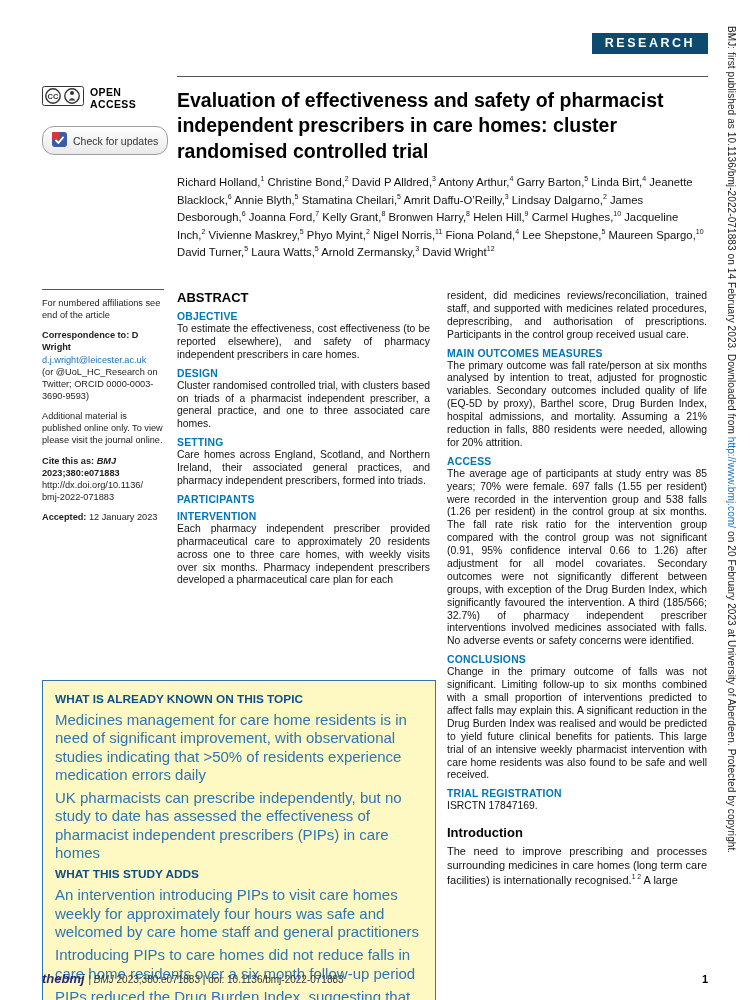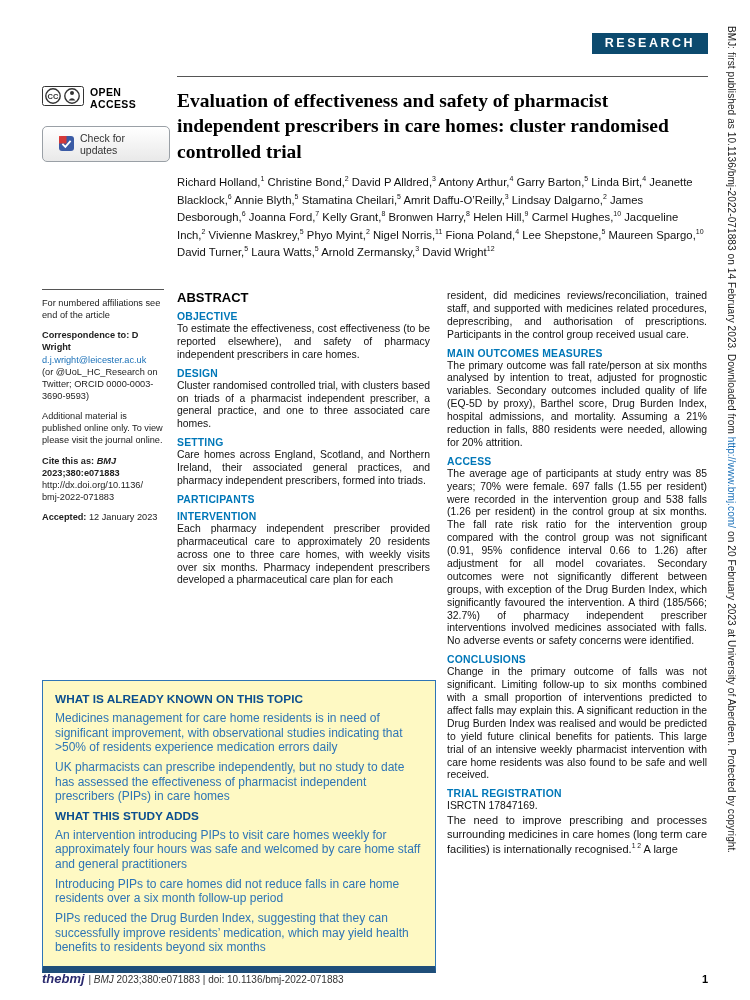--- a/index.html
+++ b/index.html
@@ -26,28 +26,28 @@
     background:#0c4a6e; color:#fff; font-weight:bold;
     font-size:12.5px; letter-spacing:2.5px; padding:3px 13px 4px;
   }
 
   
   .badge-col { position:absolute; left:42px; top:86px; width:128px; }
   .oa-badge { display:flex; align-items:center; gap:6px; margin-bottom:16px; }
   .oa-label { font-weight:bold; font-size:10.5px; letter-spacing:0.4px; color:#000; }
   .check-btn {
     display:inline-flex; align-items:center; gap:6px;
-    border:1px solid #9aa0a6; border-radius:5px; padding:5px 16px;
+    border:1px solid #9aa0a6; border-radius:12px; padding:5px 9px;
     background:linear-gradient(#ffffff,#e9e9e9);
     font-size:10.5px; color:#333; cursor:pointer;
   }
 
   
   .title-block { position:absolute; left:177px; top:76px; width:531px; border-top:1px solid #555; padding-top:11px; }
-  .title { font-size:19.5px; font-weight:bold; line-height:1.3; color:#000;font-family:Liberation Serif, serif; }
+  .title { font-size:19.5px; font-weight:bold; line-height:1.3; color:#000; }
   .authors { margin-top:10px; font-size:11.3px; line-height:1.55; color:#111; }
 
   
   .notes-col { position:absolute; left:42px; top:289px; width:122px; border-top:1px solid #555; padding-top:7px; }
   .notes-col p { font-size:9.2px; line-height:1.32; color:#222; margin-bottom:8px; }
   .notes-col .b { font-weight:bold; }
   .notes-col .i { font-style:italic; }
   .link { color:#1a70b8; text-decoration:none; cursor:pointer; }
 
   
@@ -61,21 +61,21 @@
   .intro-h { font-size:13px; font-weight:bold; color:#000; margin-top:12px; margin-bottom:4px; }
   .intro-p { font-family:Liberation Sans, sans-serif; font-size:11px; line-height:1.3; text-align:justify; }
 
   
   .kbox {
     position:absolute; left:42px; top:680px; width:394px;
     background:#fef9c3; border:1px solid #2e75b6; border-bottom:7px solid #1f4e79;
     padding:8px 12px 6px;
   }
   .kbox-h { font-size:11.8px; font-weight:bold; color:#0b4f8f; margin:3px 0 5px; }
-  .kbox p.item { font-size:12px; line-height:1.22; color:#2e75b6; margin-bottom:5px; }
+  .kbox p.item { font-size:15px; line-height:1.22; color:#2e75b6; margin-bottom:5px; }
 
   
   .footer { position:absolute; left:42px; right:42px; top:971px; font-size:10px; color:#333; }
   .footer .logo { color:#2a2a6e; font-style:italic; font-size:13px; }
   .footer .logo .the { font-weight:700; }
   .footer .logo .bmj { font-weight:bold; }
   .footer .cite { margin-left:1px;text-align:center; }
   .footer .cite .i { font-style:italic; }
   .footer .pageno { position:absolute; right:0; top:2px; font-weight:bold; font-size:11px; color:#000; }
 </style>
@@ -165,20 +165,21 @@
 
     <div class="sec-h">ACCESS</div>
     <p class="sec-p">The average age of participants at study entry was 85 years; 70% were female. 697 falls (1.55 per resident) were recorded in the intervention group and 538 falls (1.26 per resident) in the control group at six months. The fall rate risk ratio for the intervention group compared with the control group was not significant (0.91, 95% confidence interval 0.66 to 1.26) after adjustment for all model covariates. Secondary outcomes were not significantly different between groups, with exception of the Drug Burden Index, which significantly favoured the intervention. A third (185/566; 32.7%) of pharmacy independent prescriber interventions involved medicines associated with falls. No adverse events or safety concerns were identified.</p>
 
     <div class="sec-h">CONCLUSIONS</div>
     <p class="sec-p">Change in the primary outcome of falls was not significant. Limiting follow-up to six months combined with a small proportion of interventions predicted to affect falls may explain this. A significant reduction in the Drug Burden Index was realised and would be predicted to yield future clinical benefits for patients. This large trial of an intensive weekly pharmacist intervention with care home residents was also found to be safe and well received.</p>
 
     <div class="sec-h">TRIAL REGISTRATION</div>
     <p class="sec-p">ISRCTN 17847169.</p>
 
+    <div class="intro-h">Introduction</div>
     <p class="intro-p"><span>The need to improve prescribing and processes surrounding medicines in care homes (long term care facilities) is internationally recognised.</span><sup>1 2</sup><span> A large</span></p>
   </div>
 
   <div class="kbox">
     <div class="kbox-h">WHAT IS ALREADY KNOWN ON THIS TOPIC</div>
     <p class="item">Medicines management for care home residents is in need of significant improvement, with observational studies indicating that &gt;50% of residents experience medication errors daily</p>
     <p class="item">UK pharmacists can prescribe independently, but no study to date has assessed the effectiveness of pharmacist independent prescribers (PIPs) in care homes</p>
     <div class="kbox-h">WHAT THIS STUDY ADDS</div>
     <p class="item">An intervention introducing PIPs to visit care homes weekly for approximately four hours was safe and welcomed by care home staff and general practitioners</p>
     <p class="item">Introducing PIPs to care homes did not reduce falls in care home residents over a six month follow-up period</p>

